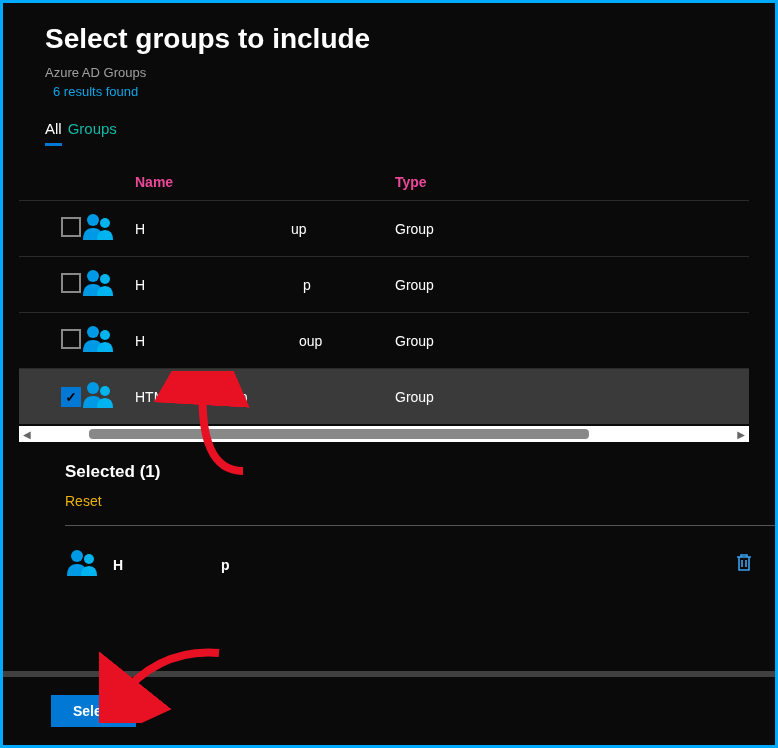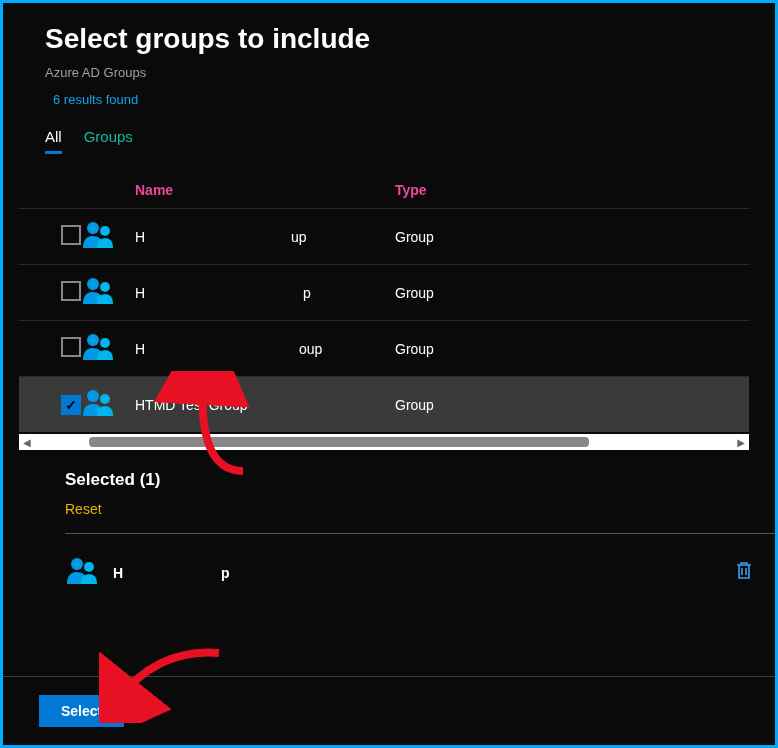--- a/index.html
+++ b/index.html
@@ -24,31 +24,31 @@
       background: #0a0a0a;
     }
     .page-title {
       font-size: 28px;
       font-weight: 600;
       margin-bottom: 10px;
     }
     .subtitle {
       font-size: 13px;
       color: #a0a0a0;
-      margin-bottom: 12px;
+      margin-bottom: 4px;
     }
     .results-found {
       font-size: 13px;
       color: #0ea5e9;
       padding-left: 8px;
       margin-bottom: 21px;
     }
     .tabs {
       display: flex;
-      gap: 22px;
+      gap: 6px;
       margin-bottom: 18px;
     }
     .tab {
       font-size: 15px;
       color: #fff;
       padding-bottom: 6px;
       cursor: pointer;
     }
     .tab.active {
       border-bottom: 3px solid #0078d4;
@@ -165,22 +165,22 @@
       margin-right: 22px;
       color: #3aa0ef;
       cursor: pointer;
       font-size: 18px;
     }
     .footer {
       position: absolute;
       bottom: 0;
       left: 0;
       right: 0;
-      border-top: 1px solid #404040;
-      padding: 18px 0 18px 36px;
+      border-top: 6px solid #404040;
+      padding: 18px 0 18px 48px;
       background: #0a0a0a;
     }
     .select-btn {
       background: #0078d4;
       border: none;
       color: #fff;
       font-size: 14px;
       font-weight: 600;
       padding: 8px 22px;
       cursor: pointer;

